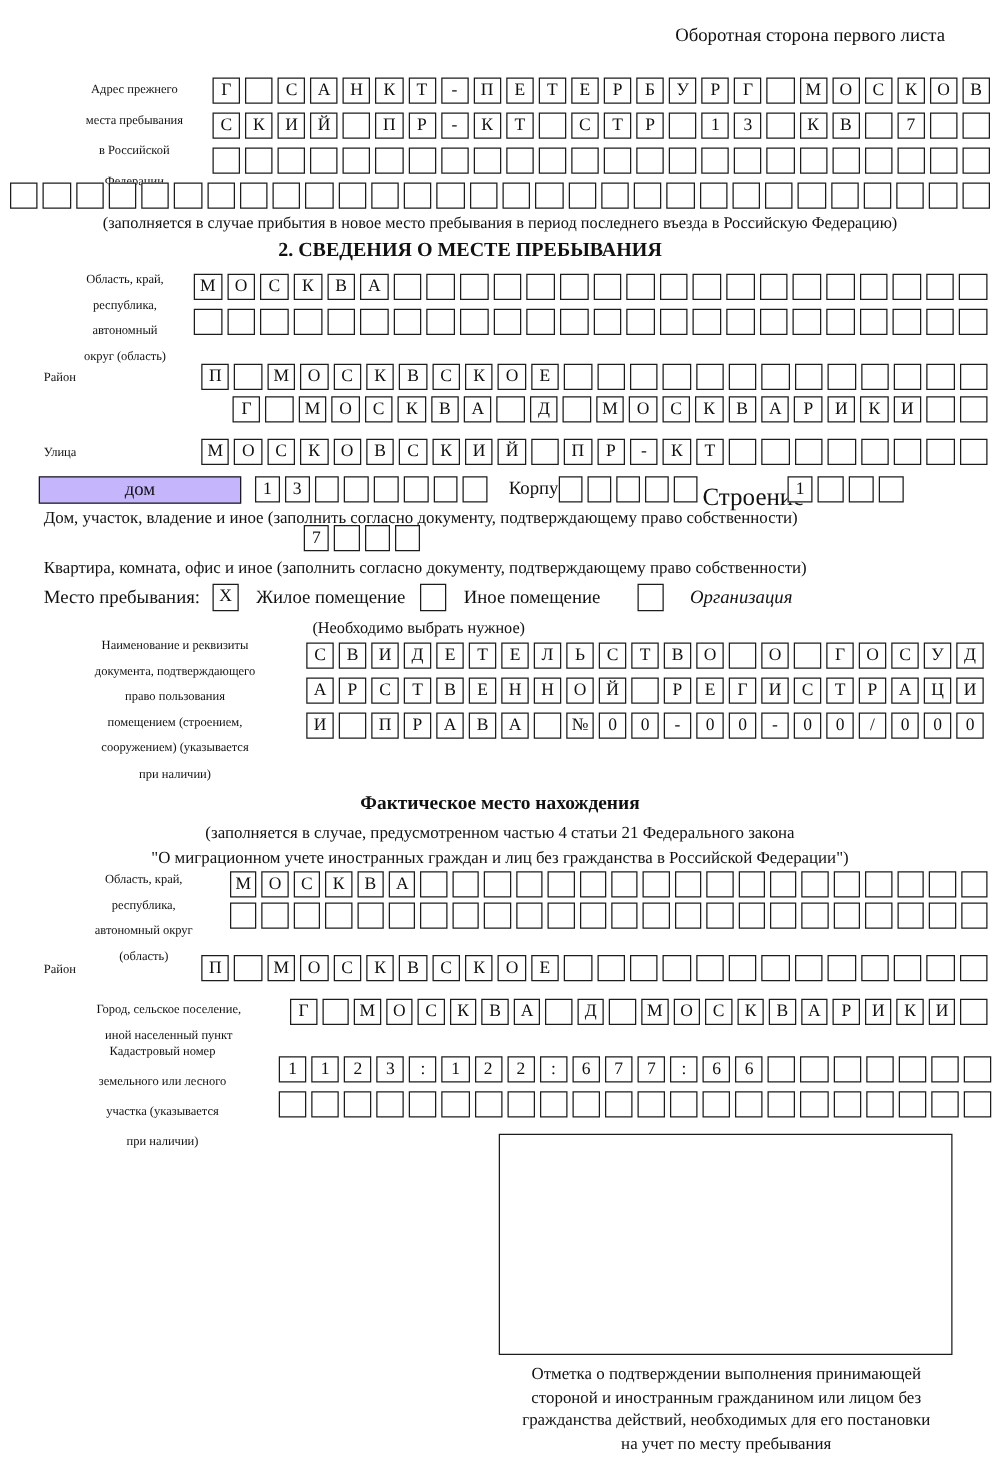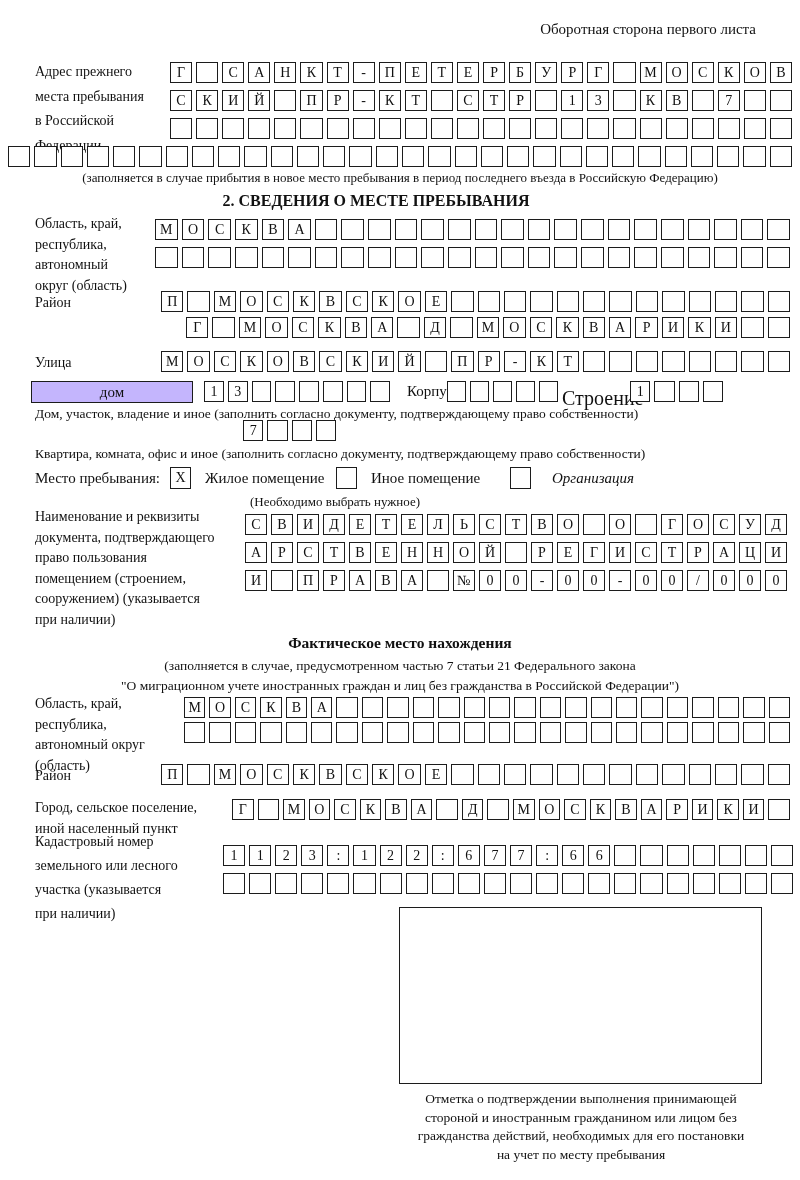--- a/index.html
+++ b/index.html
@@ -3,21 +3,21 @@
 <meta charset="utf-8">
 <style>
   html,body { margin:0; padding:0; background:#ffffff; }
   .page {
     position:relative; width:800px; height:1180px; margin:0 auto;
     background:#ffffff; color:#111;
     font-family:"Liberation Serif","DejaVu Serif",serif;
     overflow:hidden;
   }
   .abs { position:absolute; }
-  .lbl { font-size:14px; line-height:20.5px; white-space:pre-line; }
+  .lbl { font-size:10px; line-height:20.5px; white-space:pre-line;text-align:center; }
   .note { font-size:13px; color:#111; }
   .center { text-align:center; }
   .bold { font-weight:bold; }
   .cells { position:absolute; display:grid; gap:4px; }
   .cell {
     height:21px; border:1.5px solid #1c1c1c; box-sizing:border-box;
     display:flex; align-items:center; justify-content:center;
     font-size:14px; background:#fff;
   }
   .fieldbox {
@@ -411,21 +411,21 @@
       <div class="cell">-</div>
       <div class="cell">0</div>
       <div class="cell">0</div>
       <div class="cell">/</div>
       <div class="cell">0</div>
       <div class="cell">0</div>
       <div class="cell">0</div>
     </div>
 
   <div class="abs center bold" style="left:0; top:634px; width:800px; font-size:15.5px;">Фактическое место нахождения</div>
-  <div class="abs note center" style="left:0; top:658px; width:800px; font-size:13.5px;">(заполняется в случае, предусмотренном частью 7 статьи 21 Федерального закона</div>
+  <div class="abs note center" style="left:0; top:658px; width:800px; font-size:13.5px;">(заполняется в случае, предусмотренном частью 4 статьи 21 Федерального закона</div>
   <div class="abs note center" style="left:0; top:678px; width:800px; font-size:13.5px;">"О миграционном учете иностранных граждан и лиц без гражданства в Российской Федерации")</div>
 
   <div class="abs lbl" style="left:35px; top:694px; width:160px;">Область, край,
 республика,
 автономный округ
 (область)</div>
   <div class="cells" style="left: 184px; top: 697px; width: 606px; grid-template-columns: repeat(24, 1fr);">
       <div class="cell">М</div>
       <div class="cell">О</div>
       <div class="cell">С</div>

